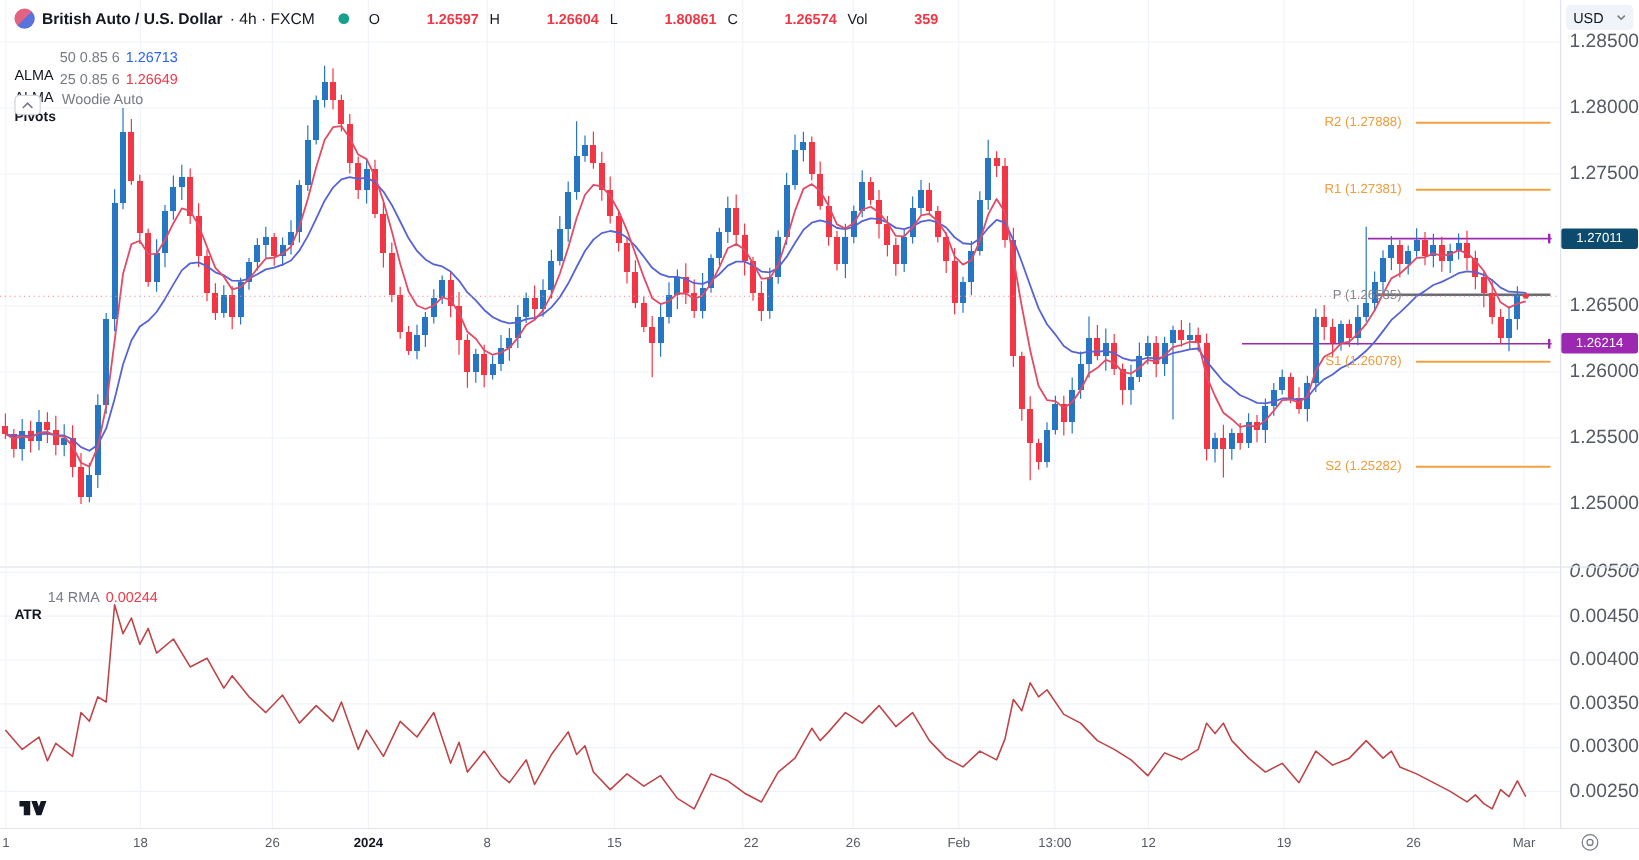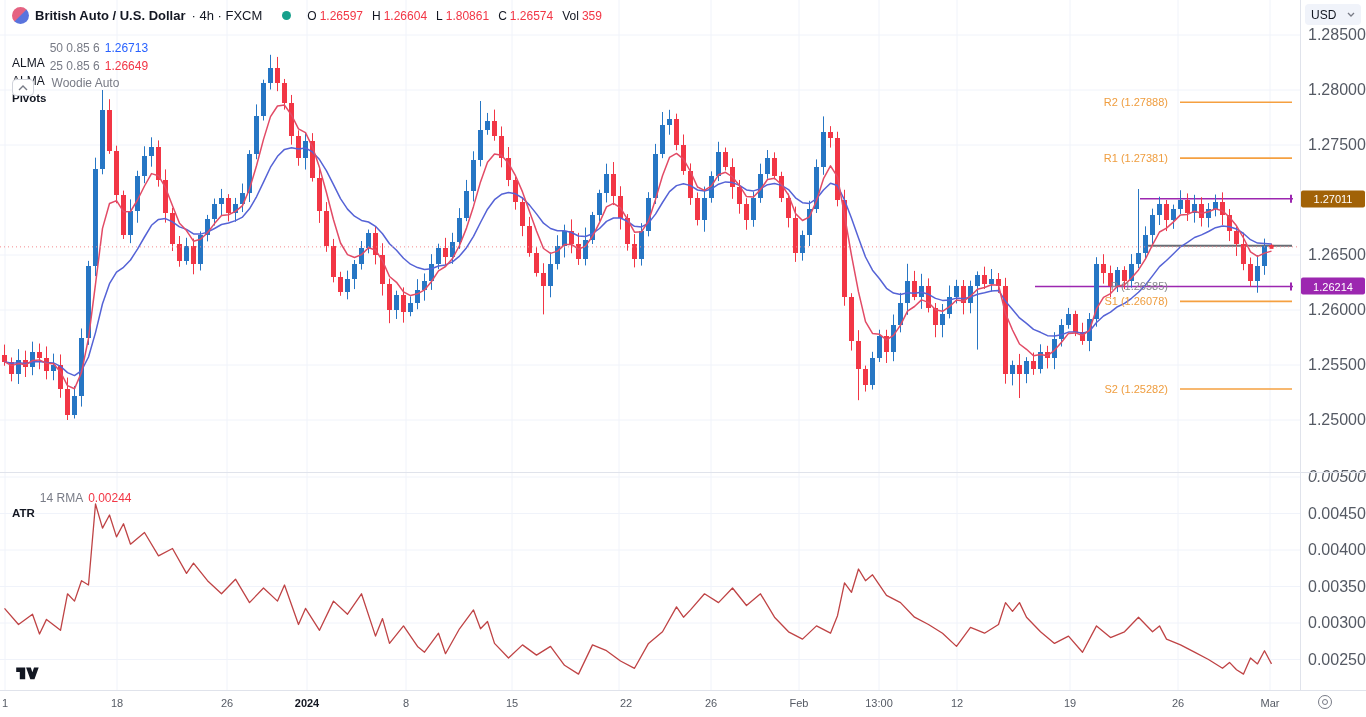--- a/index.html
+++ b/index.html
@@ -12,21 +12,21 @@
   .h-sep1{position:absolute;left:0;top:472px;width:1366px;height:1px;background:#e0e3eb;}
   .h-sep2{position:absolute;left:0;top:690px;width:1366px;height:1px;background:#e0e3eb;}
   
   .hdr{position:absolute;left:12px;top:7px;display:flex;align-items:center;gap:6px;white-space:nowrap;z-index:5;}
   .sym-ico{width:17px;height:17px;border-radius:50%;background:linear-gradient(135deg,#e0476b 48%,#3c5bd7 52%);opacity:.85;}
   .sym-title{font-size:13px;font-weight:700;color:#131722;}
   .sym-sub{font-size:13px;color:#131722;}
   .dot{width:9px;height:9px;border-radius:50%;margin:0 10px 0 14px;}
   .ohlc{font-size:12px;color:#131722;display:flex;gap:3px;align-items:center;}
   .ohlc .lbl{color:#131722;margin-left:6px;}
-  .ohlc .val{font-weight:400;}
+  .ohlc .val{font-weight:700;margin-left:36px;}
   
   .lgnd{position:absolute;left:12px;z-index:5;font-size:12px;display:flex;gap:5px;align-items:center;white-space:nowrap;}
   .lg-name{color:#131722;font-weight:400;margin-top:30px;}
   .lg-params{color:#787b86;}
   .collapse-btn{position:absolute;left:12px;top:79px;width:22px;height:17px;border:1px solid #d1d4dc;border-radius:4px;background:#fff;display:flex;align-items:center;justify-content:center;z-index:5;cursor:pointer;}
   
   .pivot-lbl{position:absolute;font-size:11px;white-space:nowrap;transform:translateY(-50%);z-index:3;}
   .axis-col{position:absolute;left:1301px;top:0;width:65px;height:690px;background:#fff;}
   .usd-btn{position:absolute;left:4px;top:4px;width:56px;height:21px;background:#f0f3fa;border-radius:4px;display:flex;align-items:center;justify-content:space-between;padding:0 6px;cursor:pointer;}
   .usd-btn span{font-size:12px;color:#131722;}
@@ -494,21 +494,21 @@
 
     <div class="lgnd" style="top:477px">
       <span class="lg-name" style="font-weight:700;font-size:11.5px">ATR</span>
       <span class="lg-params">14 RMA</span>
       <span class="lg-value" id="atr-val" style="color: rgb(242, 54, 69);">0.00244</span>
     </div>
 
     <div id="pivot-labels">
         <span class="pivot-lbl" style="top: 102.32px; right: 132px; color: rgb(239, 157, 63);">R2 (1.27888)</span>
         <span class="pivot-lbl" style="top: 158.09px; right: 132px; color: rgb(239, 157, 63);">R1 (1.27381)</span>
-        <span class="pivot-lbl" style="top: 245.65px; right: 132px; color: rgb(133, 135, 140); margin-top: 40px;">P (1.26585)</span>
+        <span class="pivot-lbl" style="top: 245.65px; right: 132px; color: rgb(133, 135, 140);">P (1.26585)</span>
         <span class="pivot-lbl" style="top: 301.42px; right: 132px; color: rgb(239, 157, 63);">S1 (1.26078)</span>
         <span class="pivot-lbl" style="top: 388.98px; right: 132px; color: rgb(239, 157, 63);">S2 (1.25282)</span>
       </div>
 
     <div class="tv-logo">
       <svg width="26" height="18" viewBox="0 0 28 20">
         <polygon points="2,4 12,4 12,17 6,17 6,9 2,9" fill="#131722"></polygon>
         <polygon points="13,4 18.2,4 20,9.2 21.8,4 27,4 22.3,17 17.7,17" fill="#131722"></polygon>
       </svg>
     </div>
@@ -530,21 +530,21 @@
         <span class="tick" style="top: 365px;">1.25500</span>
         <span class="tick" style="top: 420px;">1.25000</span>
         <span class="tick" style="top: 477px; font-style: italic;">0.00500</span>
         <span class="tick" style="top: 513.5px;">0.00450</span>
         <span class="tick" style="top: 550px; text-align: center;">0.00400</span>
         <span class="tick" style="top: 586.5px;">0.00350</span>
         <span class="tick" style="top: 623px;">0.00300</span>
         <span class="tick" style="top: 659.5px;">0.00250</span>
       </div>
     <div id="purple-labels">
-        <span class="plabel" style="top: 198.79px; background: #a16207;">1.27011</span>
+        <span class="plabel" style="top: 198.79px; background: #0c4a6e;">1.27011</span>
         <span class="plabel" style="top: 286.46px; background: rgb(156, 39, 176);">1.26214</span>
       </div>
   </div>
 
   <div class="v-sep"></div>
   <div class="h-sep1"></div>
   <div class="h-sep2"></div>
 
   <div class="time-axis">
     <div id="time-ticks">

